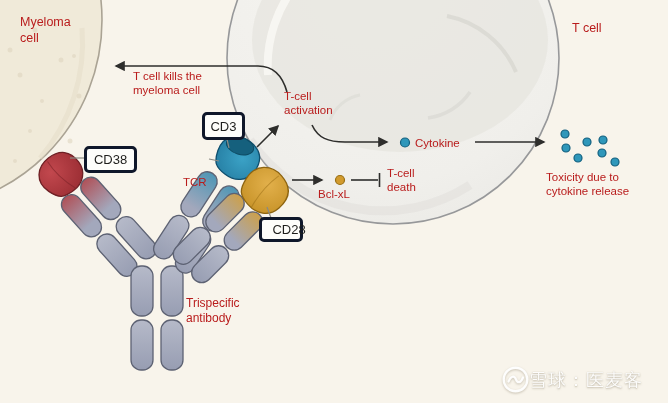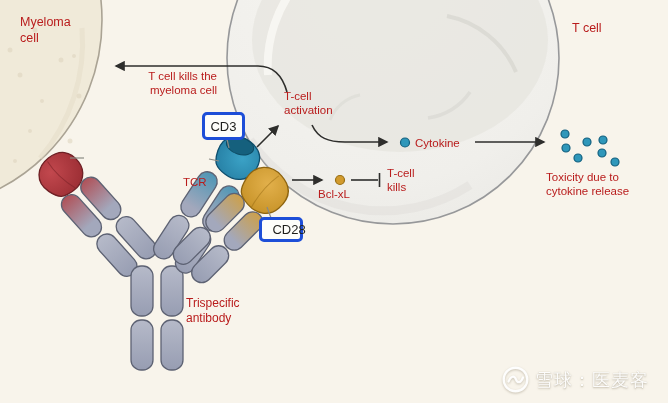--- a/index.html
+++ b/index.html
@@ -5,29 +5,29 @@
   html,body{margin:0;padding:0;background:#fff;}
   .stage{
     position:relative;width:668px;height:403px;overflow:hidden;
     background:#f8f4eb;
     font-family:"Liberation Sans", sans-serif;
     color:#2e2e2b;
   }
   .stage svg.scene{position:absolute;left:0;top:0;}
   .lbl{position:absolute;font-size:11.5px;line-height:14px;color:#b91c1c;white-space:nowrap;}
   .lbl.cellname{font-size:12.5px;line-height:16px;}
-  .lbl.center{text-align:right;}
+  .lbl.center{text-align:left;}
   .redbox{
     position:absolute;box-sizing:border-box;
-    border:3px solid #1d4ed8;border-radius:5px;background:#fdfdfa;
+    border:3px solid #0f172a;border-radius:5px;background:#fdfdfa;
     display:flex;align-items:center;justify-content:center;
     font-size:13px;color:#1e1e1c;
   }
   .watermark{
-    position:absolute;left:502px;top:366px;display:flex;align-items:center;gap:6px;
+    position:absolute;left:502px;top:366px;display:flex;align-items:center;
     color:rgba(255,255,255,0.95);
     text-shadow:0 1px 2px rgba(150,140,118,0.55), 0 0 1px rgba(150,140,118,0.4);
     font-size:18px;letter-spacing:1px;
   }
   .watermark .wlogo{width:27px;height:27px;display:block;
     filter:drop-shadow(0 1px 1px rgba(150,140,118,0.5));}
 </style>
 </head>
 <body>
 
@@ -191,35 +191,36 @@
     <div>T-cell</div>
     <div>activation</div>
   </div>
 
   <div class="lbl" style="left:415px;top:136px;">Cytokine</div>
 
   <div class="lbl" style="left:318px;top:187px;">Bcl-xL</div>
 
   <div class="lbl" style="left:387px;top:166px;">
     <div>T-cell</div>
-    <div>kills</div>
+    <div>death</div>
   </div>
 
   <div class="lbl" style="left:546px;top:170px;">
     <div>Toxicity due to</div>
     <div>cytokine release</div>
   </div>
 
   <div class="lbl" style="left:183px;top:151px;margin-top:24px;">TCR</div>
 
   <div class="lbl" style="left:186px;top:296px;font-size:12px;line-height:15px;">
     <div>Trispecific</div>
     <div>antibody</div>
   </div>
 
+  <div class="redbox" style="left:84px;top:146px;width:53px;height:27px;">CD38</div>
   <div class="redbox" style="left:202px;top:112px;width:43px;height:28px;">CD3</div>
   <div class="redbox" style="left:259px;top:217px;width:44px;height:25px;padding-left:16px;">CD28</div>
 
   <div class="watermark">
     <svg class="wlogo" viewBox="0 0 27 27">
       <circle cx="13.5" cy="13.5" r="11.8" fill="none" stroke="rgba(255,255,255,0.95)" stroke-width="2.4"></circle>
       <path d="M6.5,15.5 C9,9.5 12.5,9.5 14,13.5 C15.5,17.5 19,17 21,11.5" fill="none" stroke="rgba(255,255,255,0.95)" stroke-width="2.2" stroke-linecap="round"></path>
     </svg>
     <span>雪球：医麦客</span>
   </div>

